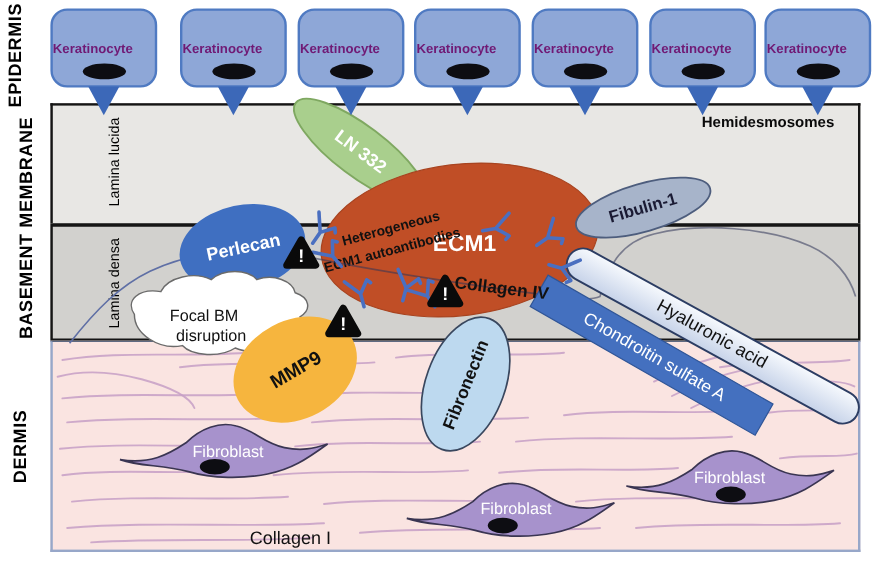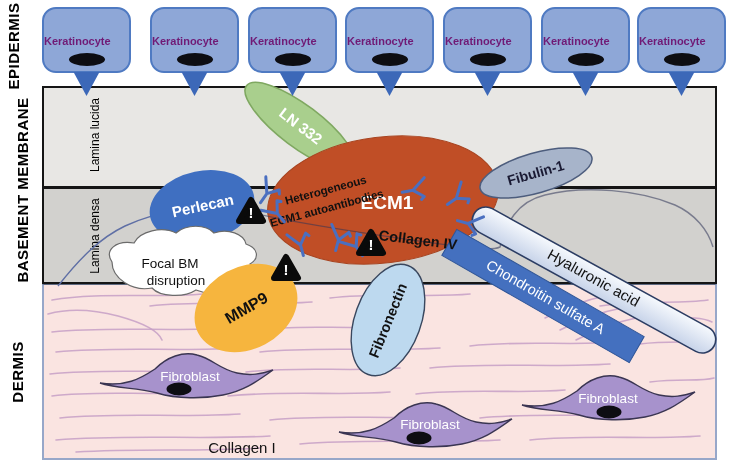--- a/index.html
+++ b/index.html
@@ -73,20 +73,21 @@
   </div>
   <div class="kcell" style="left:541px;">
     <div class="kcell-label">Keratinocyte</div>
     <div class="kcell-nucleus"></div>
   </div>
   <div class="kcell" style="left:637px;">
     <div class="kcell-label">Keratinocyte</div>
     <div class="kcell-nucleus"></div>
   </div>
 
+  <div class="hemi-label">Hemidesmosomes</div>
 
   <svg class="overlay" viewBox="0 0 729 469">
     <defs>
       <linearGradient id="hyagrad" x1="0" y1="0" x2="0" y2="1">
         <stop offset="0" stop-color="#f6f9fd"></stop>
           <stop offset="1" stop-color="#c7d3e9"></stop>
       </linearGradient>
       <clipPath id="dermisClip">
           <rect x="44" y="286" width="671" height="172"></rect>
         </clipPath>

